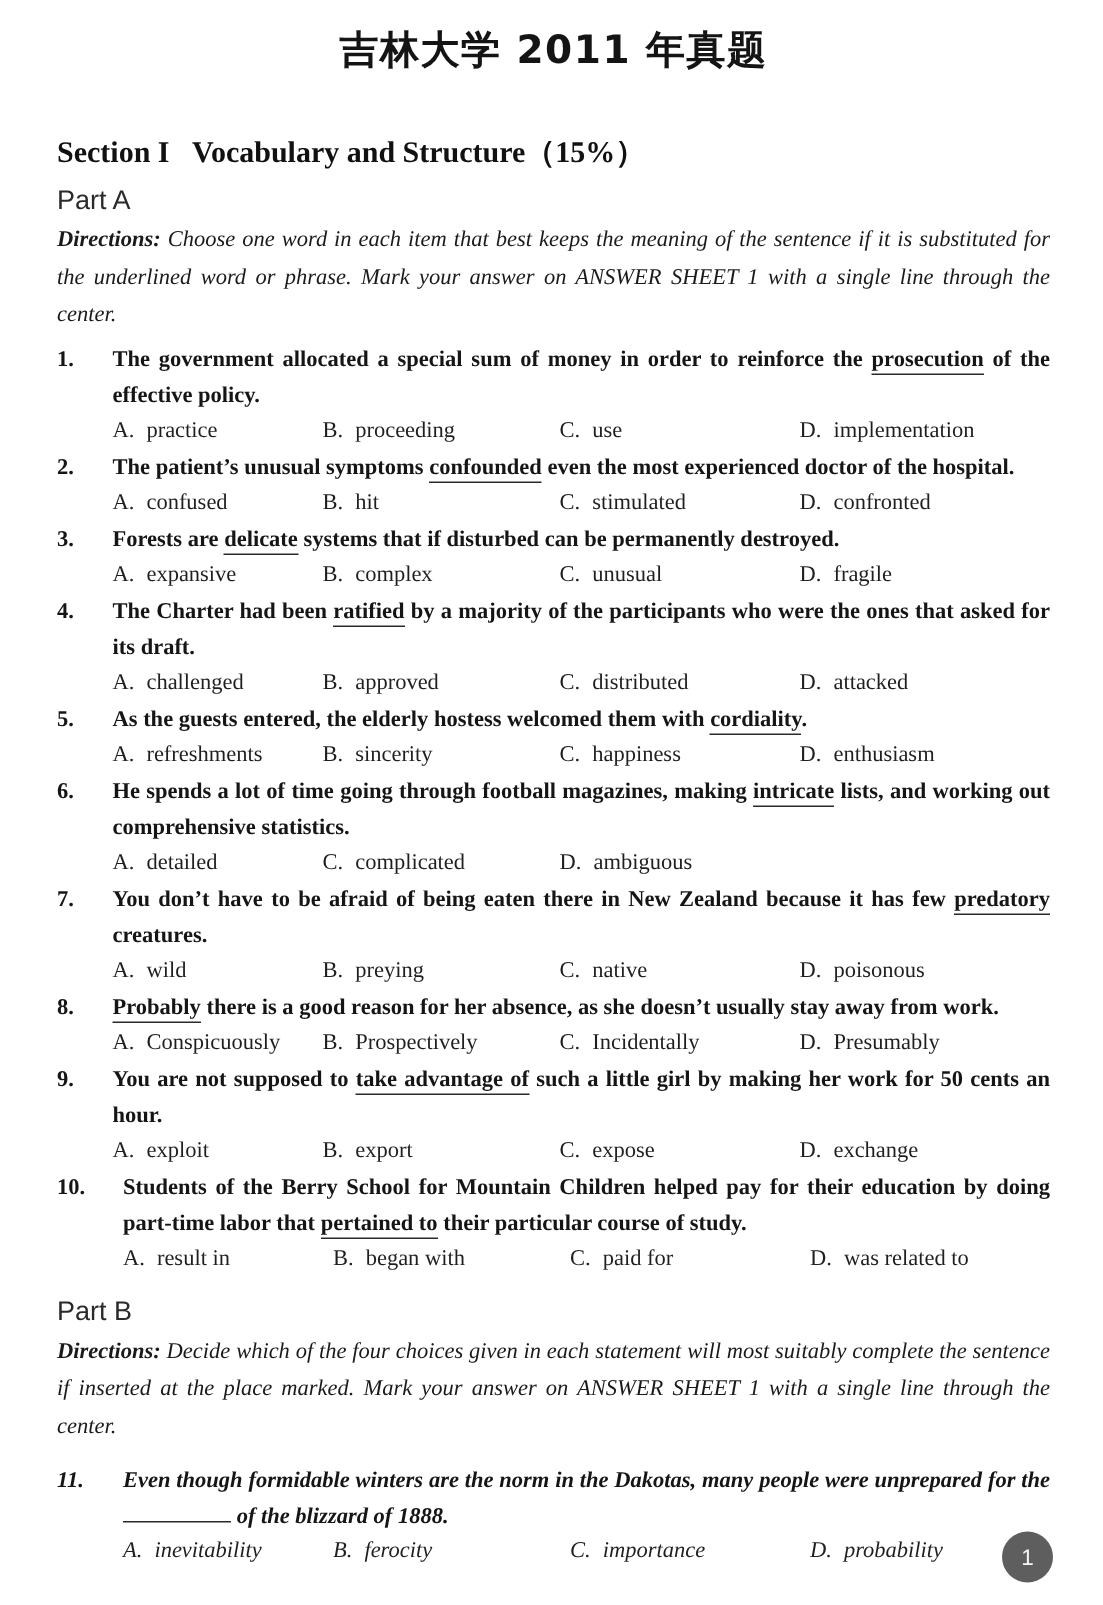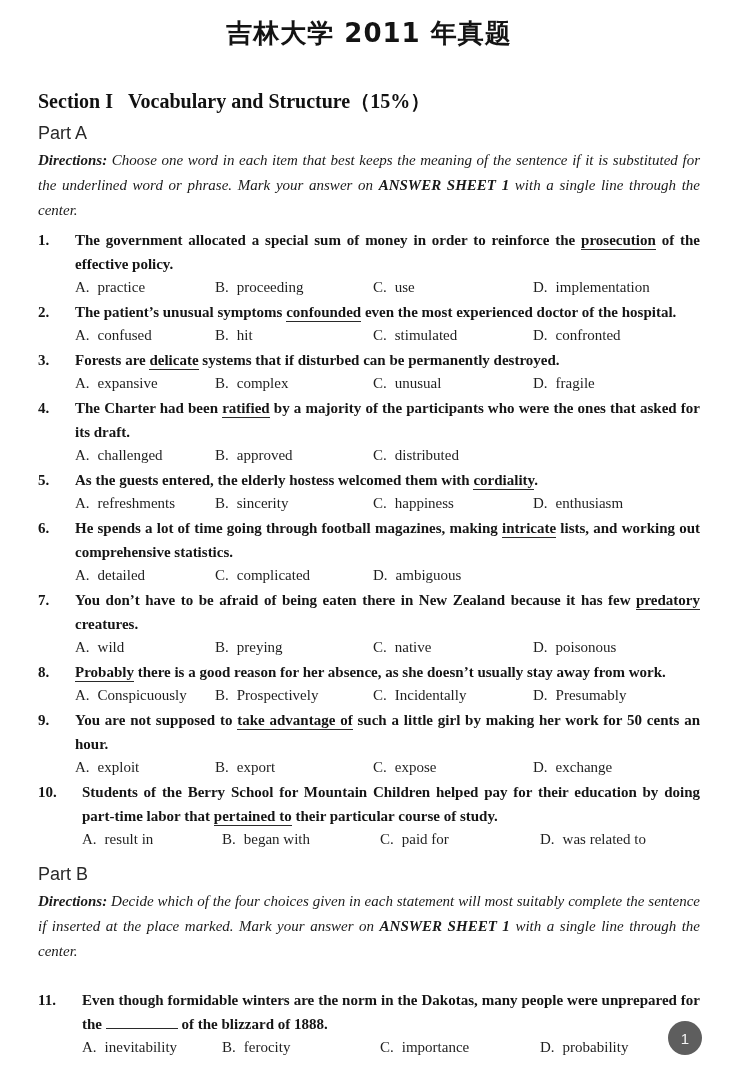--- a/index.html
+++ b/index.html
@@ -25,21 +25,21 @@
     margin-top:8px;
     font-family:"Liberation Sans","DejaVu Sans",sans-serif;
     font-size:18px; font-weight:400; color:#2a2a2a;
   }
 
   .directions {
     margin-top:4px; font-style:italic; font-size:15px;
     line-height:25px; text-align:justify; color:#1a1a1a;
   }
   .dir-prefix { font-weight:bold; }
-  .directions .b { font-weight:bold; }
+  .directions .b { font-weight:normal; }
 
   .question-list { margin-top:5px; }
   .question { margin-bottom:2px; }
   .q-text {
     position:relative; padding-left:37px; font-weight:bold;
     font-size:15px; line-height:24px; text-align:justify; color:#151515;
   }
   .question.wide .q-text { padding-left:44px; }
   .q-num { position:absolute; left:0; top:0; }
   .u { border-bottom:1.4px solid #2a2a2a; padding-bottom:0.5px; }
@@ -109,20 +109,21 @@
             <span class="opt"><span class="opt-letter">C.</span><span>unusual</span></span>
             <span class="opt"><span class="opt-letter">D.</span><span>fragile</span></span>
           </div>
         </div>
         <div class="question">
           <div class="q-text"><span class="q-num">4.</span><span>The Charter had been </span><span class="u">ratified</span><span> by a majority of the participants who were the ones that asked for its draft.</span></div>
           <div class="q-opts">
             <span class="opt"><span class="opt-letter">A.</span><span>challenged</span></span>
             <span class="opt"><span class="opt-letter">B.</span><span>approved</span></span>
             <span class="opt"><span class="opt-letter">C.</span><span>distributed</span></span>
+            <span class="opt"><span class="opt-letter">D.</span><span>attacked</span></span>
           </div>
         </div>
         <div class="question">
           <div class="q-text"><span class="q-num">5.</span><span>As the guests entered, the elderly hostess welcomed them with </span><span class="u">cordiality</span><span>.</span></div>
           <div class="q-opts">
             <span class="opt"><span class="opt-letter">A.</span><span>refreshments</span></span>
             <span class="opt"><span class="opt-letter">B.</span><span>sincerity</span></span>
             <span class="opt"><span class="opt-letter">C.</span><span>happiness</span></span>
             <span class="opt"><span class="opt-letter">D.</span><span>enthusiasm</span></span>
           </div>
@@ -170,21 +171,21 @@
             <span class="opt"><span class="opt-letter">C.</span><span>paid for</span></span>
             <span class="opt"><span class="opt-letter">D.</span><span>was related to</span></span>
           </div>
         </div>
       </div>
 
     <div class="part-label" style="margin-top:14px;">Part B</div>
 
     <p class="directions"><span class="dir-prefix">Directions:</span>  <span>Decide which of the four choices given in each statement will most suitably complete the sentence if inserted at the place marked. Mark your answer on </span><span class="b">ANSWER SHEET 1</span><span> with a single line through the center.</span></p>
 
-    <div class="question-list" style="margin-top:24px;">
+    <div class="question-list" style="margin-top:11px;font-style:italic;">
         <div class="question wide">
           <div class="q-text"><span class="q-num">11.</span><span>Even though formidable winters are the norm in the Dakotas, many people were unprepared for the </span><span class="blank"></span><span> of the blizzard of 1888.</span></div>
           <div class="q-opts">
             <span class="opt"><span class="opt-letter">A.</span><span>inevitability</span></span>
             <span class="opt"><span class="opt-letter">B.</span><span>ferocity</span></span>
             <span class="opt"><span class="opt-letter">C.</span><span>importance</span></span>
             <span class="opt"><span class="opt-letter">D.</span><span>probability</span></span>
           </div>
         </div>
       </div>

